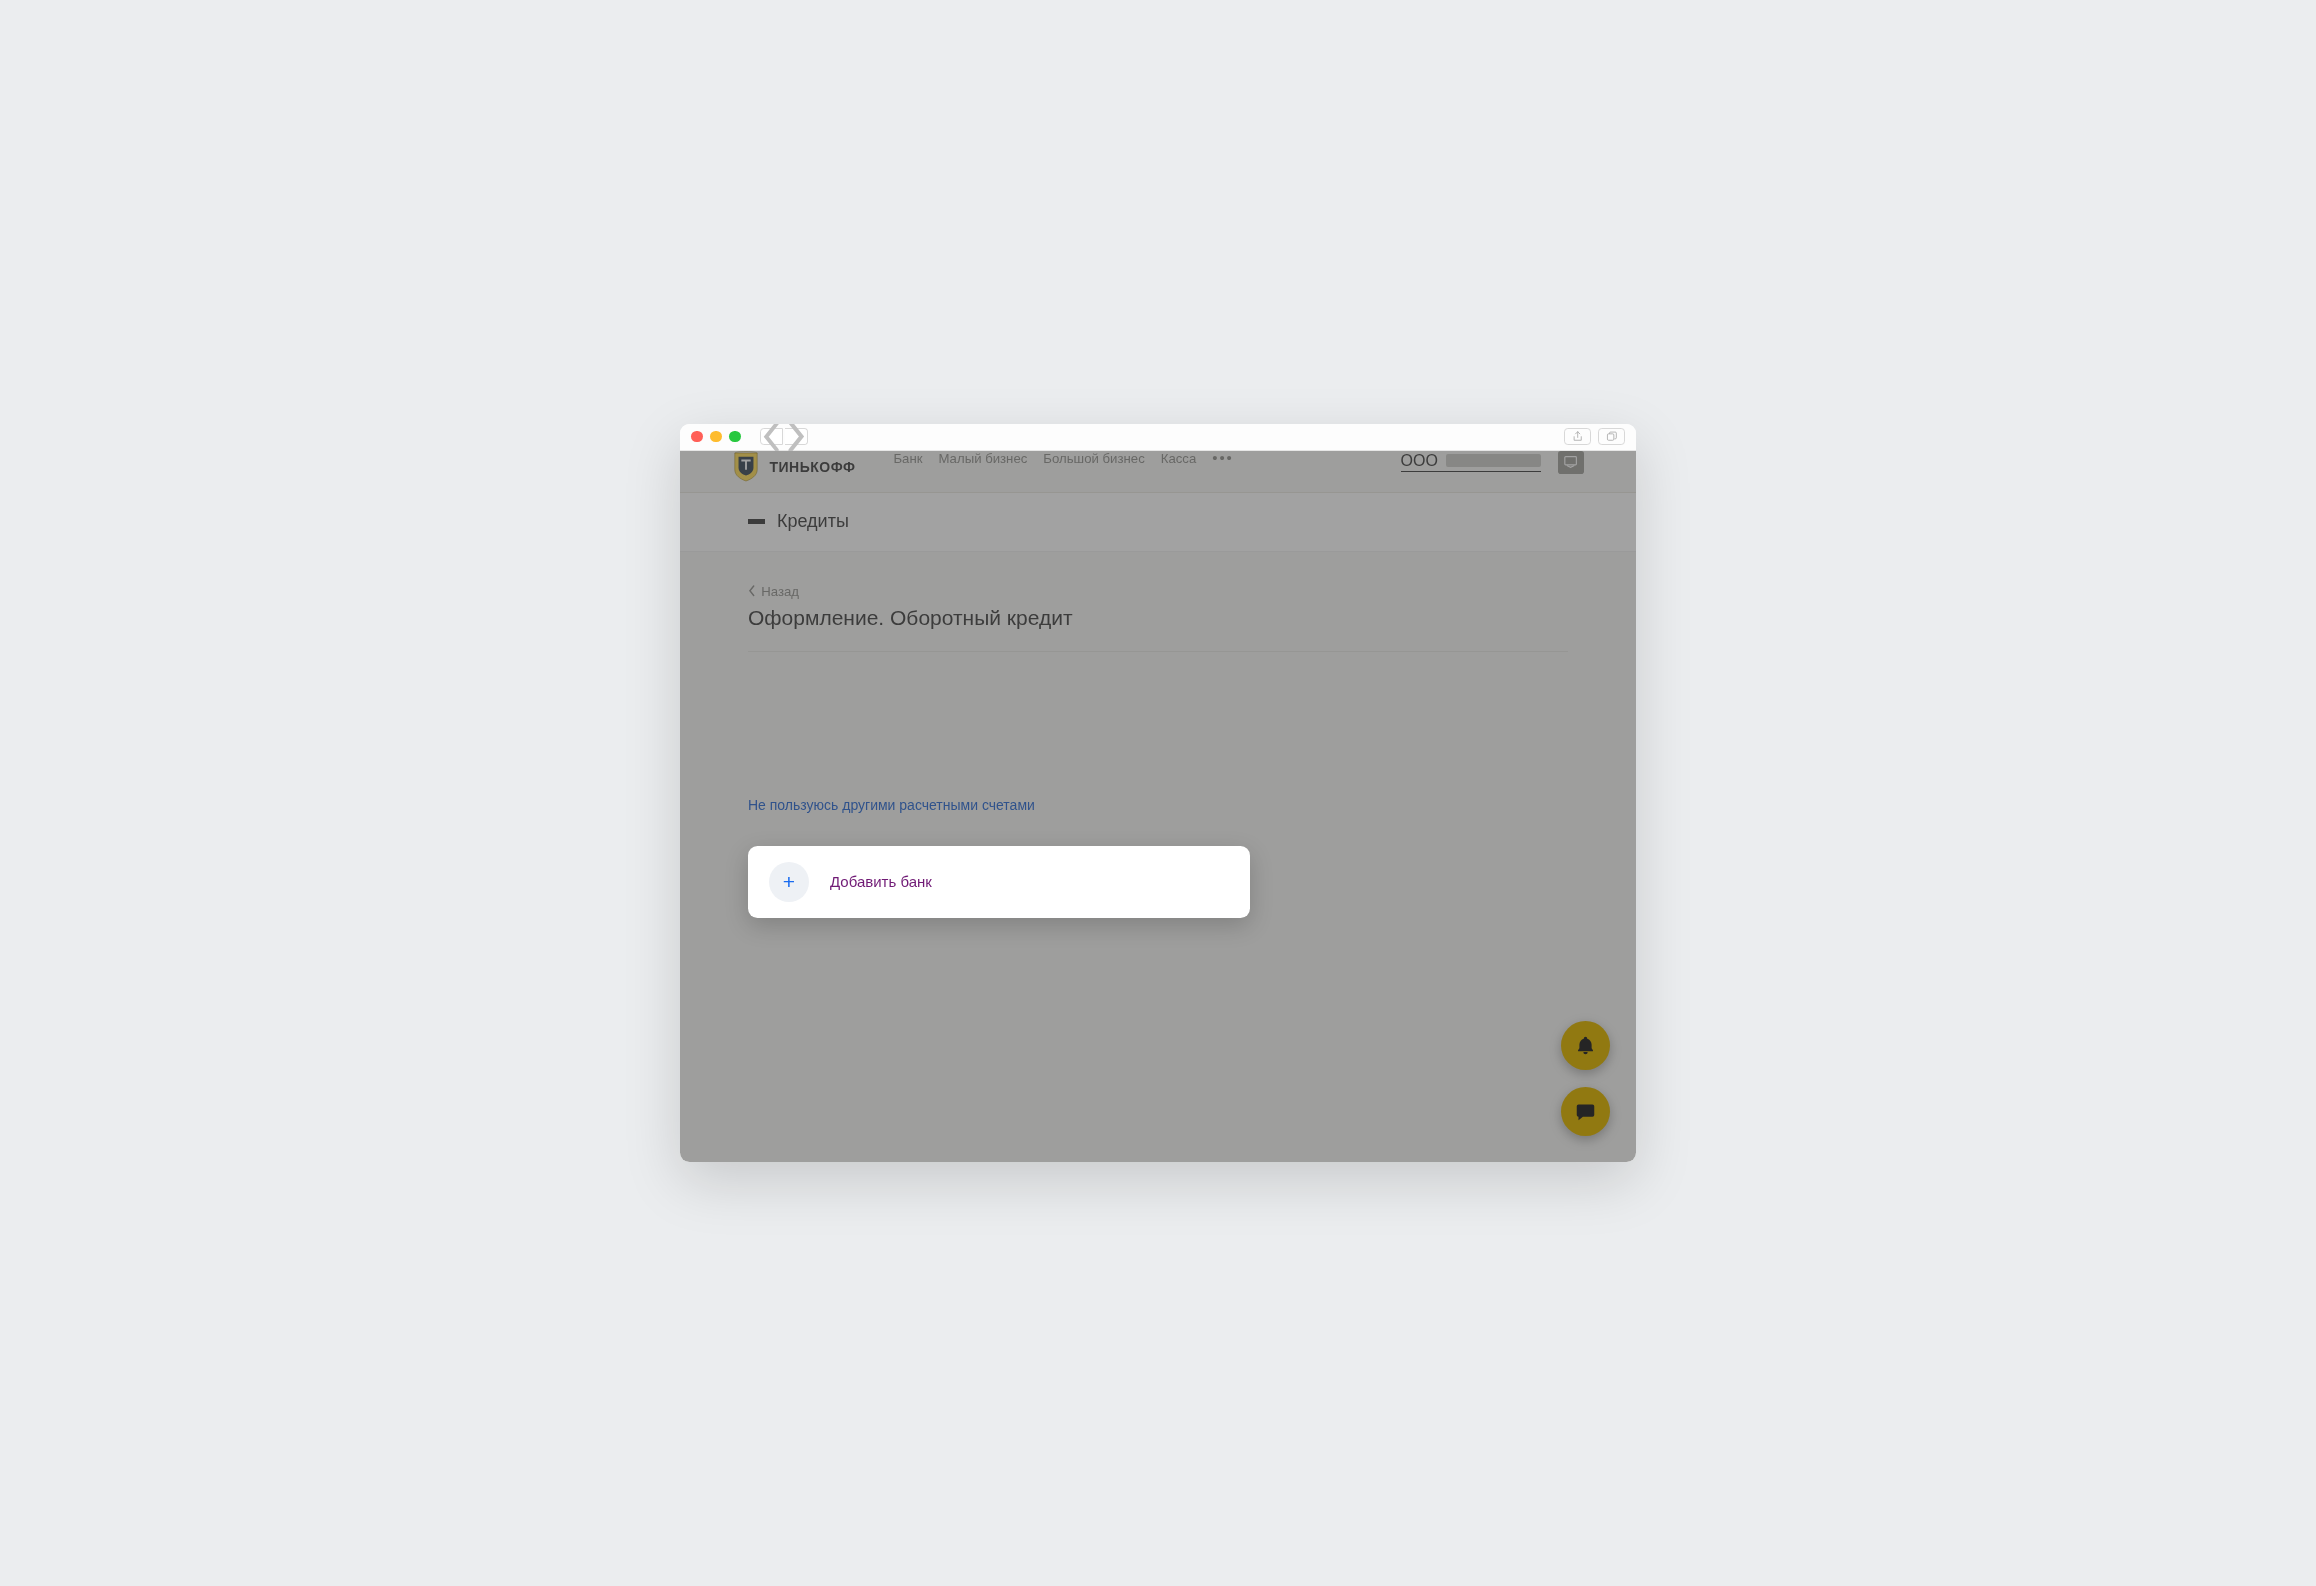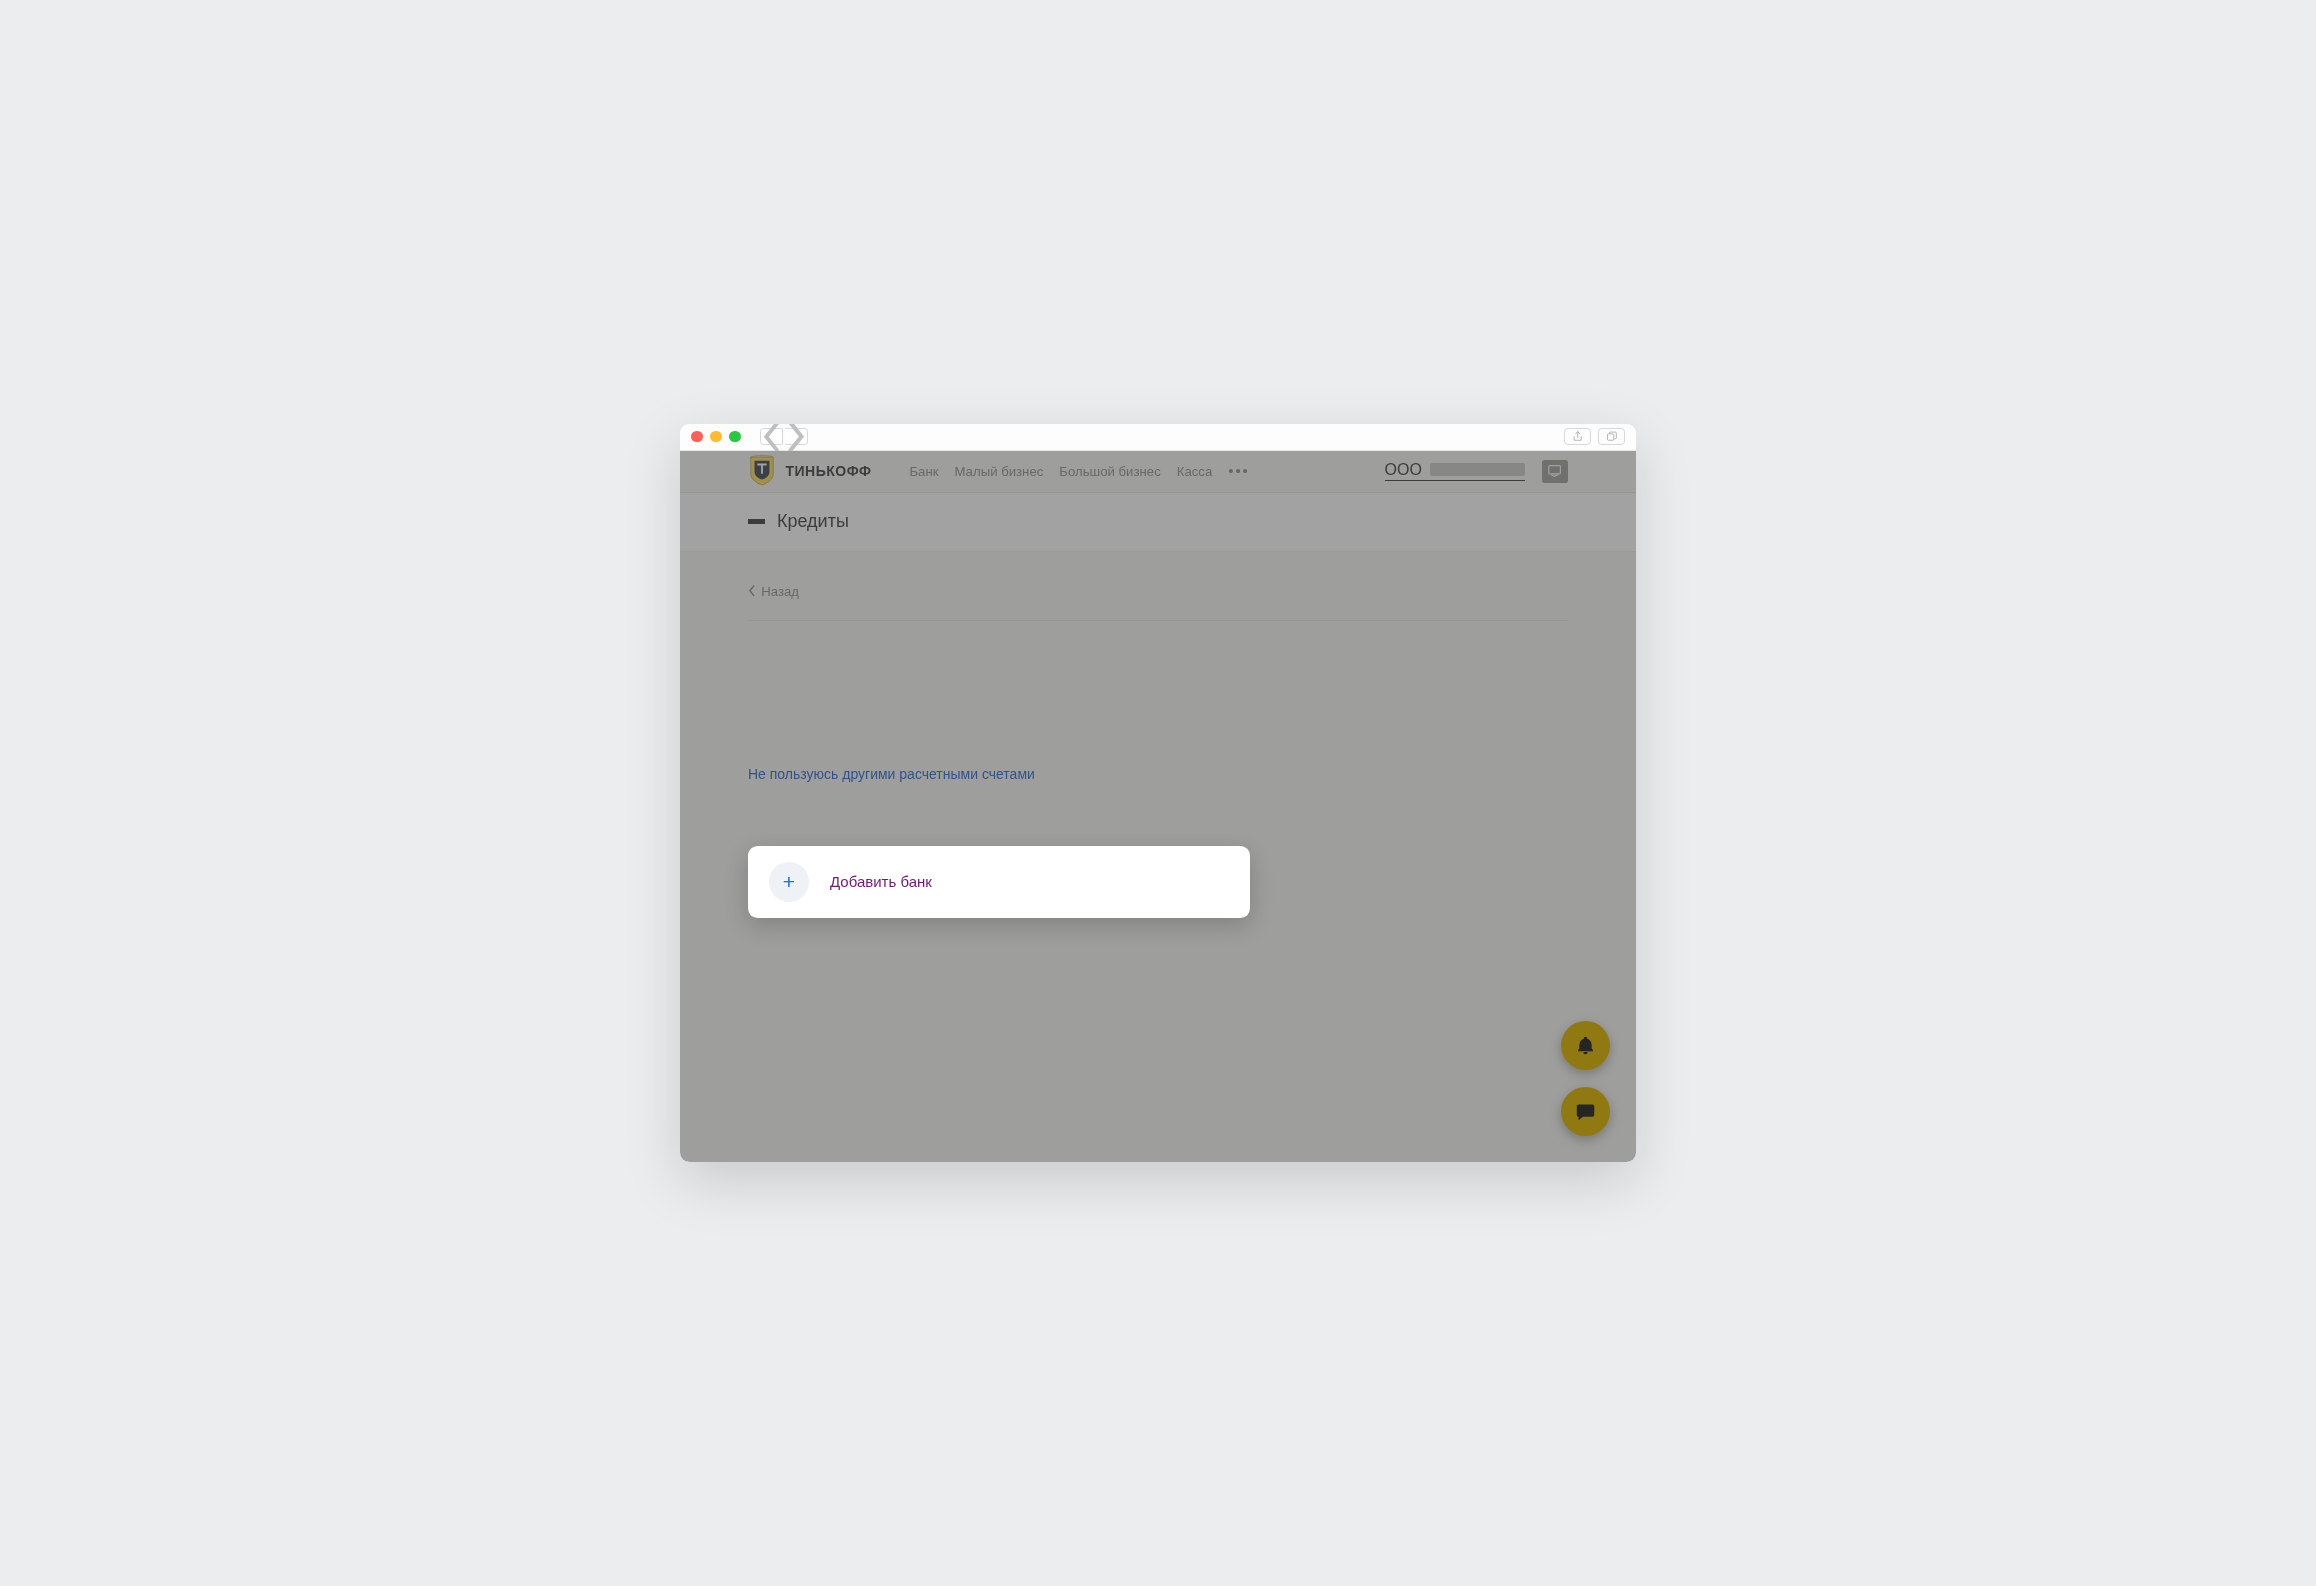--- a/index.html
+++ b/index.html
@@ -56,22 +56,22 @@
 
   
   .dim-wrapper { position: relative; flex: 1; background:#f7f7f5; }
   .dim-content { position:absolute; inset:0; }
   .overlay { position:absolute; inset:0; background: rgba(70,70,70,0.50); pointer-events:none; }
 
   
   .bank-header {
     height: 42px;
     display:flex;
-    align-items:center;
-    padding: 0 68px;
+    align-items:flex-start;
+    padding: 0 52px;
     border-bottom: 0.9px solid #e8e6df;
     background: #f7f7f5;
   }
   .logo { display:flex; align-items:center; gap:9.5px; }
   .logo-mark {
     width: 28px; height: 32px;
     border-radius: 3.8px;
     display:flex; align-items:center; justify-content:center;
   }
   .logo-mark svg { width:28px; height:32px; }
@@ -236,20 +236,21 @@
         <div class="subbar-title">Кредиты</div>
       </div>
 
       <div class="page">
         <div class="back-link">
           <svg viewBox="0 0 8 12">
               <path d="M6 1 L2 6 L6 11" stroke="#8a8a86" stroke-width="1.5" fill="none" stroke-linecap="round"></path>
             </svg>
           <span>Назад</span>
         </div>
+        <div class="page-title">Оформление. Оборотный кредит</div>
         <div class="hr"></div>
 
 
         <div class="card-spacer" id="card-anchor"></div>
 
         <a class="link-secondary">Не пользуюсь другими расчетными счетами</a>
 
       </div>
 
     </div>

